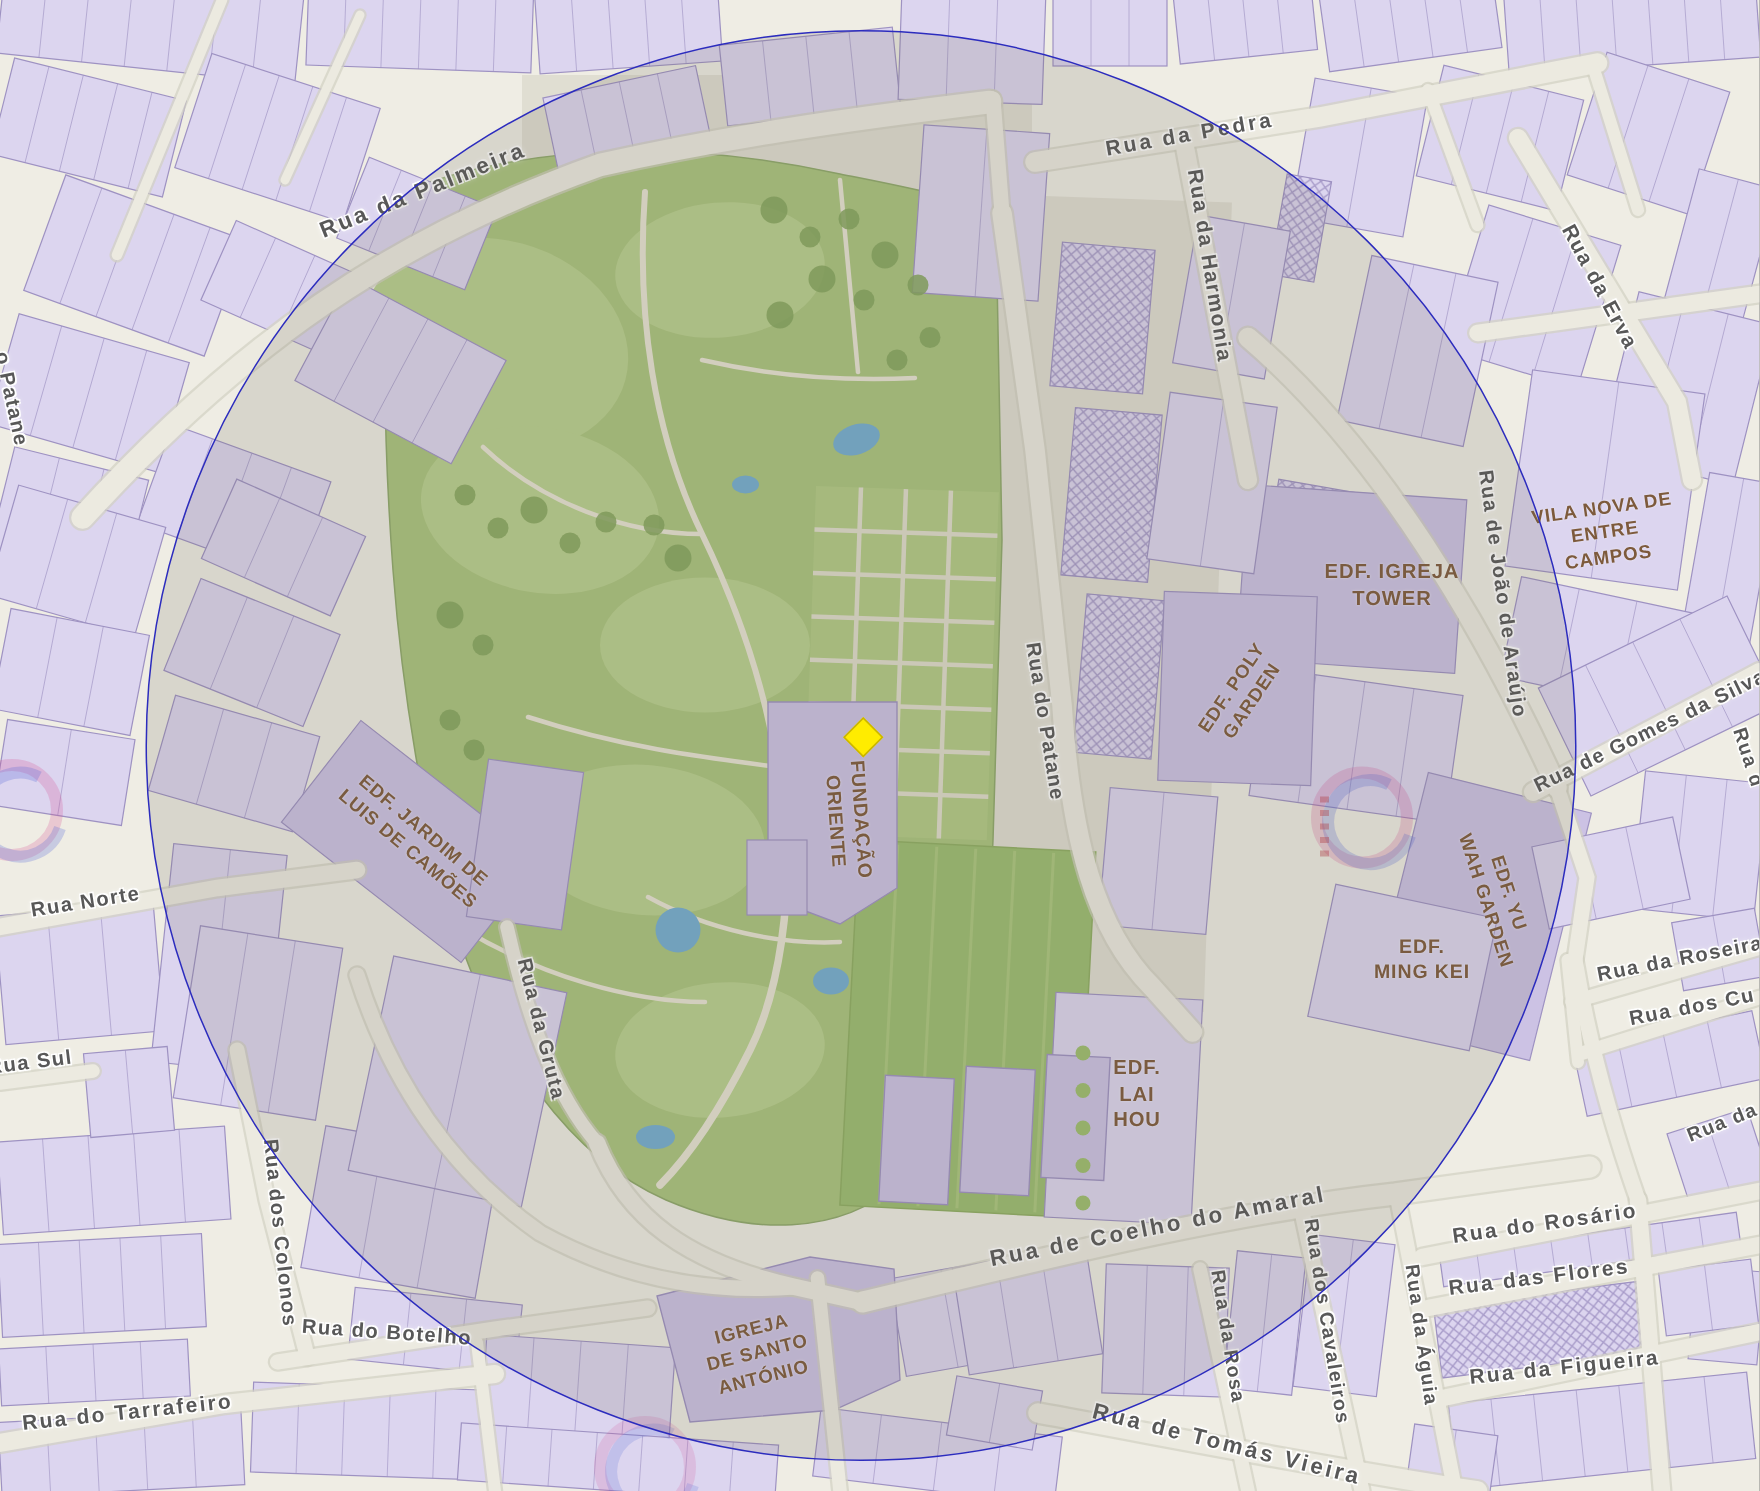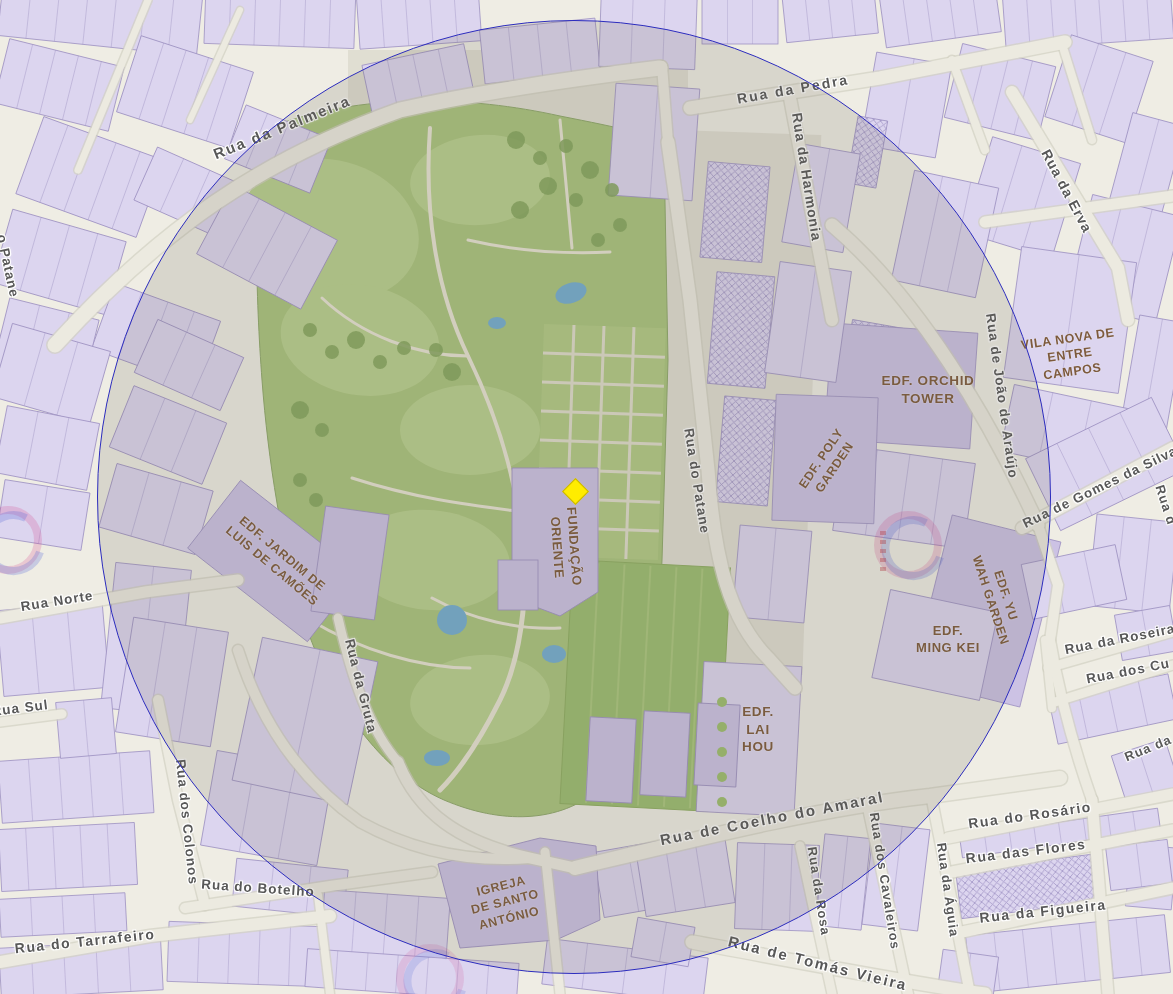--- a/index.html
+++ b/index.html
@@ -666,21 +666,21 @@
       <div class="street-label" style="left: 885px; top: 881px; font-size: 13px; letter-spacing: 1px; transform: translate(-50%, -50%) rotate(81deg);">Rua dos Cavaleiros</div>
       <div class="street-label" style="left: 948px; top: 890px; font-size: 13px; letter-spacing: 1px; transform: translate(-50%, -50%) rotate(82deg);">Rua da Águia</div>
       <div class="street-label" style="left: 1030px; top: 815px; font-size: 14px; letter-spacing: 1.5px; transform: translate(-50%, -50%) rotate(-8deg);">Rua do Rosário</div>
       <div class="street-label" style="left: 1026px; top: 851px; font-size: 14px; letter-spacing: 1.5px; transform: translate(-50%, -50%) rotate(-7deg);">Rua das Flores</div>
       <div class="street-label" style="left: 1043px; top: 911px; font-size: 14px; letter-spacing: 1.5px; transform: translate(-50%, -50%) rotate(-6deg);">Rua da Figueira</div>
       <div class="street-label" style="left: 818px; top: 963px; font-size: 15px; letter-spacing: 2px; transform: translate(-50%, -50%) rotate(14deg);">Rua de Tomás Vieira</div>
       <div class="street-label" style="left: 1120px; top: 639px; font-size: 13.5px; letter-spacing: 1px; transform: translate(-50%, -50%) rotate(-11deg);">Rua da Roseira</div>
       <div class="street-label" style="left: 1128px; top: 671px; font-size: 13.5px; letter-spacing: 1px; transform: translate(-50%, -50%) rotate(-11deg);">Rua dos Cu</div>
       <div class="street-label" style="left: 1148px; top: 748px; font-size: 13px; letter-spacing: 1px; transform: translate(-50%, -50%) rotate(-22deg);">Rua da</div>
       <div class="street-label" style="left: 1166px; top: 505px; font-size: 13px; letter-spacing: 1px; transform: translate(-50%, -50%) rotate(72deg);">Rua d</div>
-      <div class="place-label" style="left: 928px; top: 390px; font-size: 13.5px; transform: translate(-50%, -50%) rotate(0deg);">EDF. ORCHID
+      <div class="place-label" style="left: 928px; top: 390px; font-size: 13.5px; transform: translate(-50%, -50%) rotate(0deg);">EDF. IGREJA
 TOWER</div>
       <div class="place-label" style="left: 1070px; top: 355px; font-size: 12.5px; transform: translate(-50%, -50%) rotate(-8deg);">VILA NOVA DE
 ENTRE CAMPOS</div>
       <div class="place-label" style="left: 828px; top: 463px; font-size: 12.5px; transform: translate(-50%, -50%) rotate(-56deg);">EDF. POLY
 GARDEN</div>
       <div class="place-label" style="left: 277px; top: 560px; font-size: 12.5px; transform: translate(-50%, -50%) rotate(40deg);">EDF. JARDIM DE
 LUIS DE CAMÕES</div>
       <div class="place-label" style="left: 565px; top: 547px; font-size: 13px; transform: translate(-50%, -50%) rotate(86deg);">FUNDAÇÃO
 ORIENTE</div>
       <div class="place-label" style="left: 998px; top: 598px; font-size: 12.5px; transform: translate(-50%, -50%) rotate(72deg);">EDF. YU

